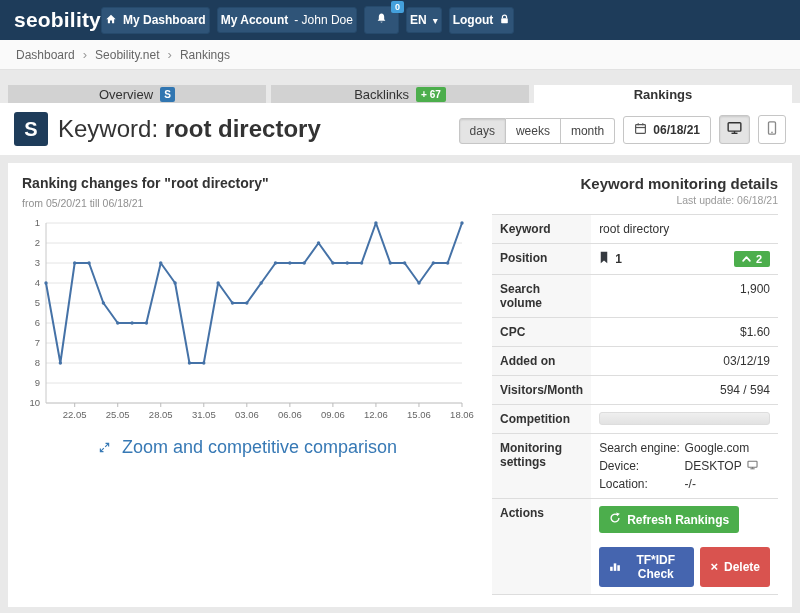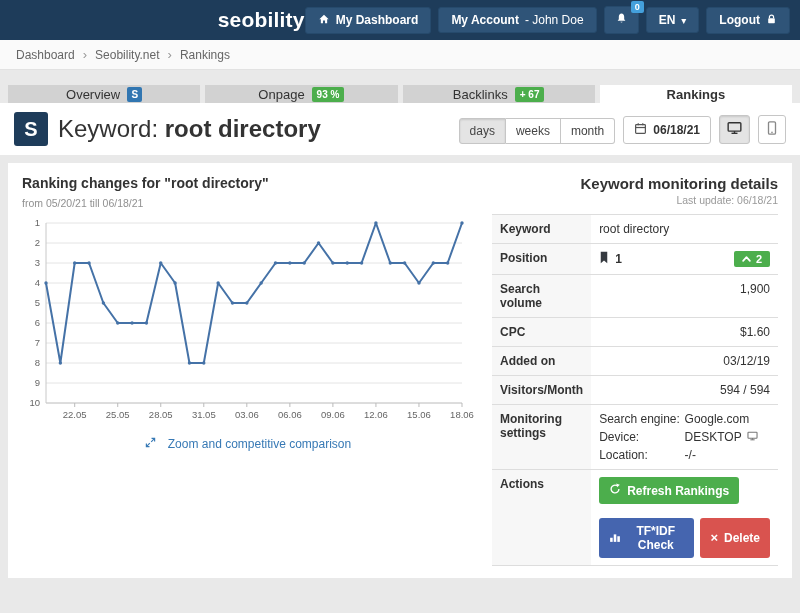--- a/index.html
+++ b/index.html
@@ -1,24 +1,24 @@
 <!DOCTYPE html>
 <html><head>
 <meta charset="utf-8">
 <style>
   * { margin:0; padding:0; box-sizing:border-box; }
   body { font-family:"Liberation Sans", sans-serif; background:#e9e9e9; }
   button { font-family:inherit; }
   .page { width:800px; height:613px; background:#e9e9e9; overflow:hidden; position:relative; }
 
   
-  .topbar { height:40px; background:#1e3c5a; display:flex; align-items:center; justify-content:flex-end; padding:0 10px; }
+  .topbar { height:40px; background:#1e3c5a; display:flex; align-items:center; justify-content:flex-start; padding:0 10px; }
   .logo { color:#fff; font-size:21px; font-weight:bold; letter-spacing:.2px; padding-left:4px; cursor:pointer; }
   .topbar-right { display:flex; align-items:center; gap:7px; }
-  .tb-btn { display:inline-flex; align-items:center; gap:6px; background:#2f5478; border:1px solid #264a6c; border-radius:3px; color:#fff; font-size:12px; padding:5px 12px; cursor:pointer; }
+  .tb-btn { display:inline-flex; align-items:center; gap:6px; background:#2f5478; border:1px solid #264a6c; border-radius:3px; color:#fff; font-size:12px; padding:5px 3px; cursor:pointer; }
   .tb-btn b { font-weight:bold; }
   .bell-btn { position:relative; padding:5px 10px; }
   .bell-badge { position:absolute; top:-6px; right:-6px; background:#44a0dc; color:#fff; font-size:9px; font-weight:bold; padding:1px 4px; border-radius:2px; }
   .caret { font-size:10px; }
 
   
   .breadcrumb { height:30px; background:#fafafa; border-bottom:1px solid #e2e2e2; display:flex; align-items:center; gap:8px; padding:0 16px; font-size:12px; color:#666; }
   .crumb { cursor:pointer; }
   .crumb-sep { color:#999; font-size:13px; }
 
@@ -46,21 +46,21 @@
   .date-txt { font-weight:bold; color:#333; }
   .icon-btn { padding:5px 7px; border-radius:3px; }
 
   
   .main-panel { margin:8px; background:#fff; padding:12px 14px; display:flex; gap:18px; }
   .chart-col { width:452px; }
   .chart-title { font-size:14px; font-weight:bold; color:#333; }
   .chart-sub { font-size:10.5px; color:#909090; margin-top:6px; }
   #ranking-chart { margin-top:6px; display:block; }
   .tick { font-size:9.5px; fill:#666; font-family:"Liberation Sans", sans-serif; }
-  .zoom-link { display:flex; align-items:center; justify-content:center; gap:12px; color:#3779b5; font-size:12px; margin-top:6px; cursor:pointer; }
+  .zoom-link { display:flex; align-items:center; justify-content:center; gap:12px; color:#3779b5; font-size:18px; margin-top:6px; cursor:pointer; }
 
   .details-col { flex:1; }
   .details-head { text-align:right; font-size:15px; font-weight:bold; color:#333; }
   .details-sub { text-align:right; font-size:10.5px; color:#999; margin-top:2px; }
   .details-table { width:100%; border-collapse:collapse; margin-top:8px; font-size:12px; color:#333; }
   .details-table td { border-top:1px solid #ddd; padding:7px 8px; vertical-align:top; }
   .details-table tr:last-child td { border-bottom:1px solid #ddd; }
   .lbl { font-weight:bold; width:96px; background:#f7f7f7; }
   .val-r { text-align:right; }
   .pos-cell { display:flex; align-items:center; justify-content:space-between; }
@@ -120,24 +120,20 @@
     <span class="crumb-sep">›</span>
     <span class="crumb">Seobility.net</span>
     <span class="crumb-sep">›</span>
     <span class="crumb">Rankings</span>
   </nav>
 
   <div class="nav-tabs-row">
     <div class="nav-tab">
       <span>Overview</span>
       <span class="mini-logo">S</span>
-    </div>
-    <div class="nav-tab">
-      <span>Onpage</span>
-      <span class="badge-green">93 %</span>
     </div>
     <div class="nav-tab">
       <span>Backlinks</span>
       <span class="badge-green">+ 67</span>
     </div>
     <div class="nav-tab active">
       <span>Rankings</span>
     </div>
   </div>
 
@@ -303,20 +299,26 @@
         </tr>
         <tr>
           <td class="lbl">Added on</td>
           <td class="val-r">03/12/19</td>
         </tr>
         <tr>
           <td class="lbl">Visitors/Month</td>
           <td class="val-r">594 / 594</td>
         </tr>
         <tr>
+          <td class="lbl">Competition</td>
+          <td>
+                <div class="progress-track"></div>
+              </td>
+        </tr>
+        <tr>
           <td class="lbl">Monitoring settings</td>
           <td>
             <div class="mon-grid">
               <span>Search engine:</span>
               <span>Google.com</span>
               <span>Device:</span>
               <span class="dev-val">
                 <span>DESKTOP</span>
                 <span><svg width="11" height="10" viewBox="0 0 16 15">
                         <rect x="1.2" y="1.8" width="13.6" height="9" rx="1" fill="none" stroke="#777" stroke-width="1.6"></rect>

